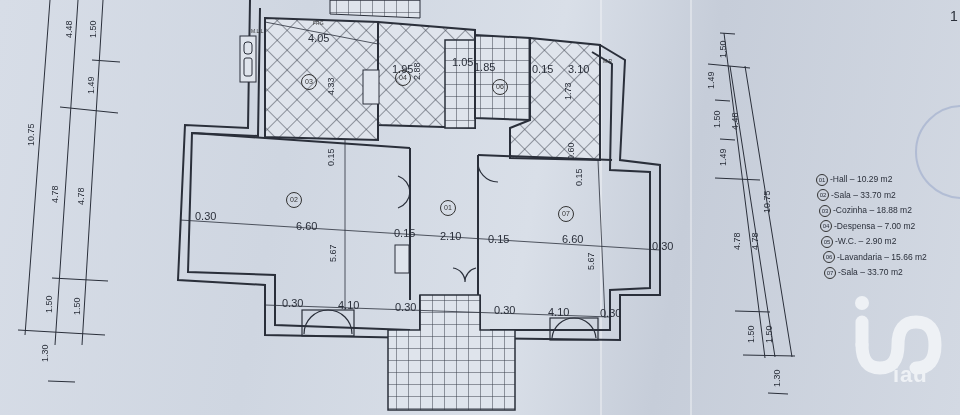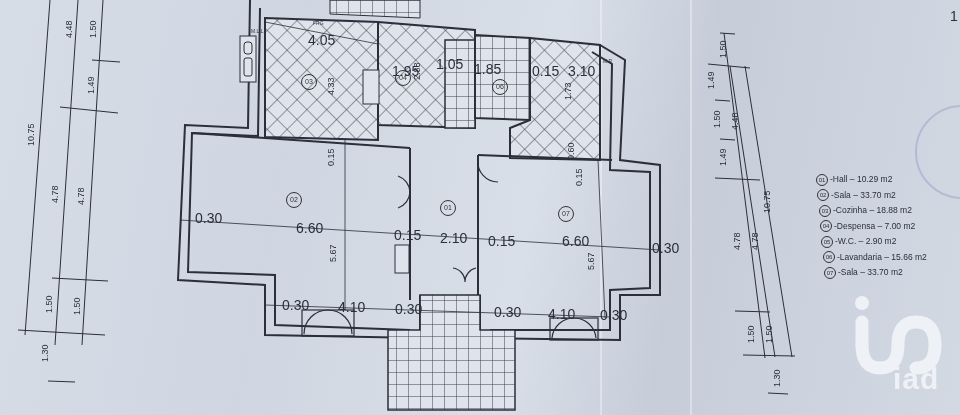--- a/index.html
+++ b/index.html
@@ -1,26 +1,26 @@
 <!DOCTYPE html>
 <html><head>
 <meta charset="utf-8">
 <style>
   html,body{margin:0;padding:0;}
   body{width:960px;height:415px;overflow:hidden;background:#c9d0dc;font-family:"Liberation Sans",sans-serif;position:relative;}
   .paper{position:absolute;left:0;top:0;width:960px;height:415px;background:linear-gradient(100deg,#d7dde7 0%,#cfd6e1 30%,#d9dfe8 55%,#c6cdd9 70%,#d3d9e3 100%);}
   .fold{position:absolute;top:0;width:2px;height:415px;background:rgba(255,255,255,0.35);}
   svg{position:absolute;left:0;top:0;}
-  .lbl{position:absolute;font-size:14px;color:#2a2f3a;white-space:nowrap;}
+  .lbl{position:absolute;font-size:11px;color:#2a2f3a;white-space:nowrap;}
   .vlbl{position:absolute;font-size:9px;color:#2a2f3a;white-space:nowrap;transform:rotate(-90deg);transform-origin:left top;}
   .room-id{position:absolute;width:14px;height:14px;border:1px solid #333;border-radius:50%;font-size:7px;line-height:14px;text-align:center;color:#333;}
   .legend{position:absolute;left:816px;top:172px;}
   .legend-row{font-size:8.5px;color:#2a2f3a;height:15.5px;line-height:15.5px;white-space:nowrap;}
   .legend-row .num{display:inline-block;width:10px;height:10px;border:1px solid #333;border-radius:50%;font-size:6px;line-height:10px;text-align:center;margin-right:2px;vertical-align:middle;}
-  .logo-text{position:absolute;left:893px;top:362px;font-size:30px;font-weight:bold;color:#eef1f5;letter-spacing:1px;}
+  .logo-text{position:absolute;left:893px;top:362px;font-size:22px;font-weight:bold;color:#eef1f5;letter-spacing:1px;}
   .stamp{position:absolute;left:915px;top:105px;width:90px;height:90px;border:2px solid rgba(120,140,190,0.35);border-radius:50%;}
   .page-num{position:absolute;left:950px;top:8px;font-size:14px;color:#2a2f3a;}
   .small-tag{position:absolute;font-size:5px;color:#333;}
 </style>
 </head>
 <body>
 
 <div class="paper"></div>
 <div class="fold" style="left:600px"></div>
 <div class="fold" style="left:690px"></div>
@@ -141,21 +141,21 @@
 <div class="vlbl" style="left:732px;top:250px">4.78</div>
 <div class="vlbl" style="left:750px;top:250px">4.78</div>
 <div class="vlbl" style="left:746px;top:343px">1.50</div>
 <div class="vlbl" style="left:764px;top:343px">1.50</div>
 <div class="vlbl" style="left:772px;top:387px">1.30</div>
 
 <div class="lbl" style="left:308px;top:32px">4.05</div>
 <div class="vlbl" style="left:326px;top:95px">4.33</div>
 <div class="lbl" style="left:392px;top:63px">1.95</div>
 <div class="vlbl" style="left:412px;top:80px">2.88</div>
-<div class="lbl" style="left:436px;top:56px">1.05</div>
+<div class="lbl" style="left:452px;top:56px">1.05</div>
 <div class="lbl" style="left:474px;top:61px">1.85</div>
 <div class="lbl" style="left:532px;top:63px">0.15</div>
 <div class="lbl" style="left:568px;top:63px">3.10</div>
 <div class="vlbl" style="left:563px;top:100px">1.73</div>
 <div class="vlbl" style="left:566px;top:160px">0.60</div>
 
 <div class="lbl" style="left:195px;top:210px">0.30</div>
 <div class="lbl" style="left:296px;top:220px">6.60</div>
 <div class="vlbl" style="left:326px;top:166px">0.15</div>
 <div class="vlbl" style="left:328px;top:262px">5.67</div>

